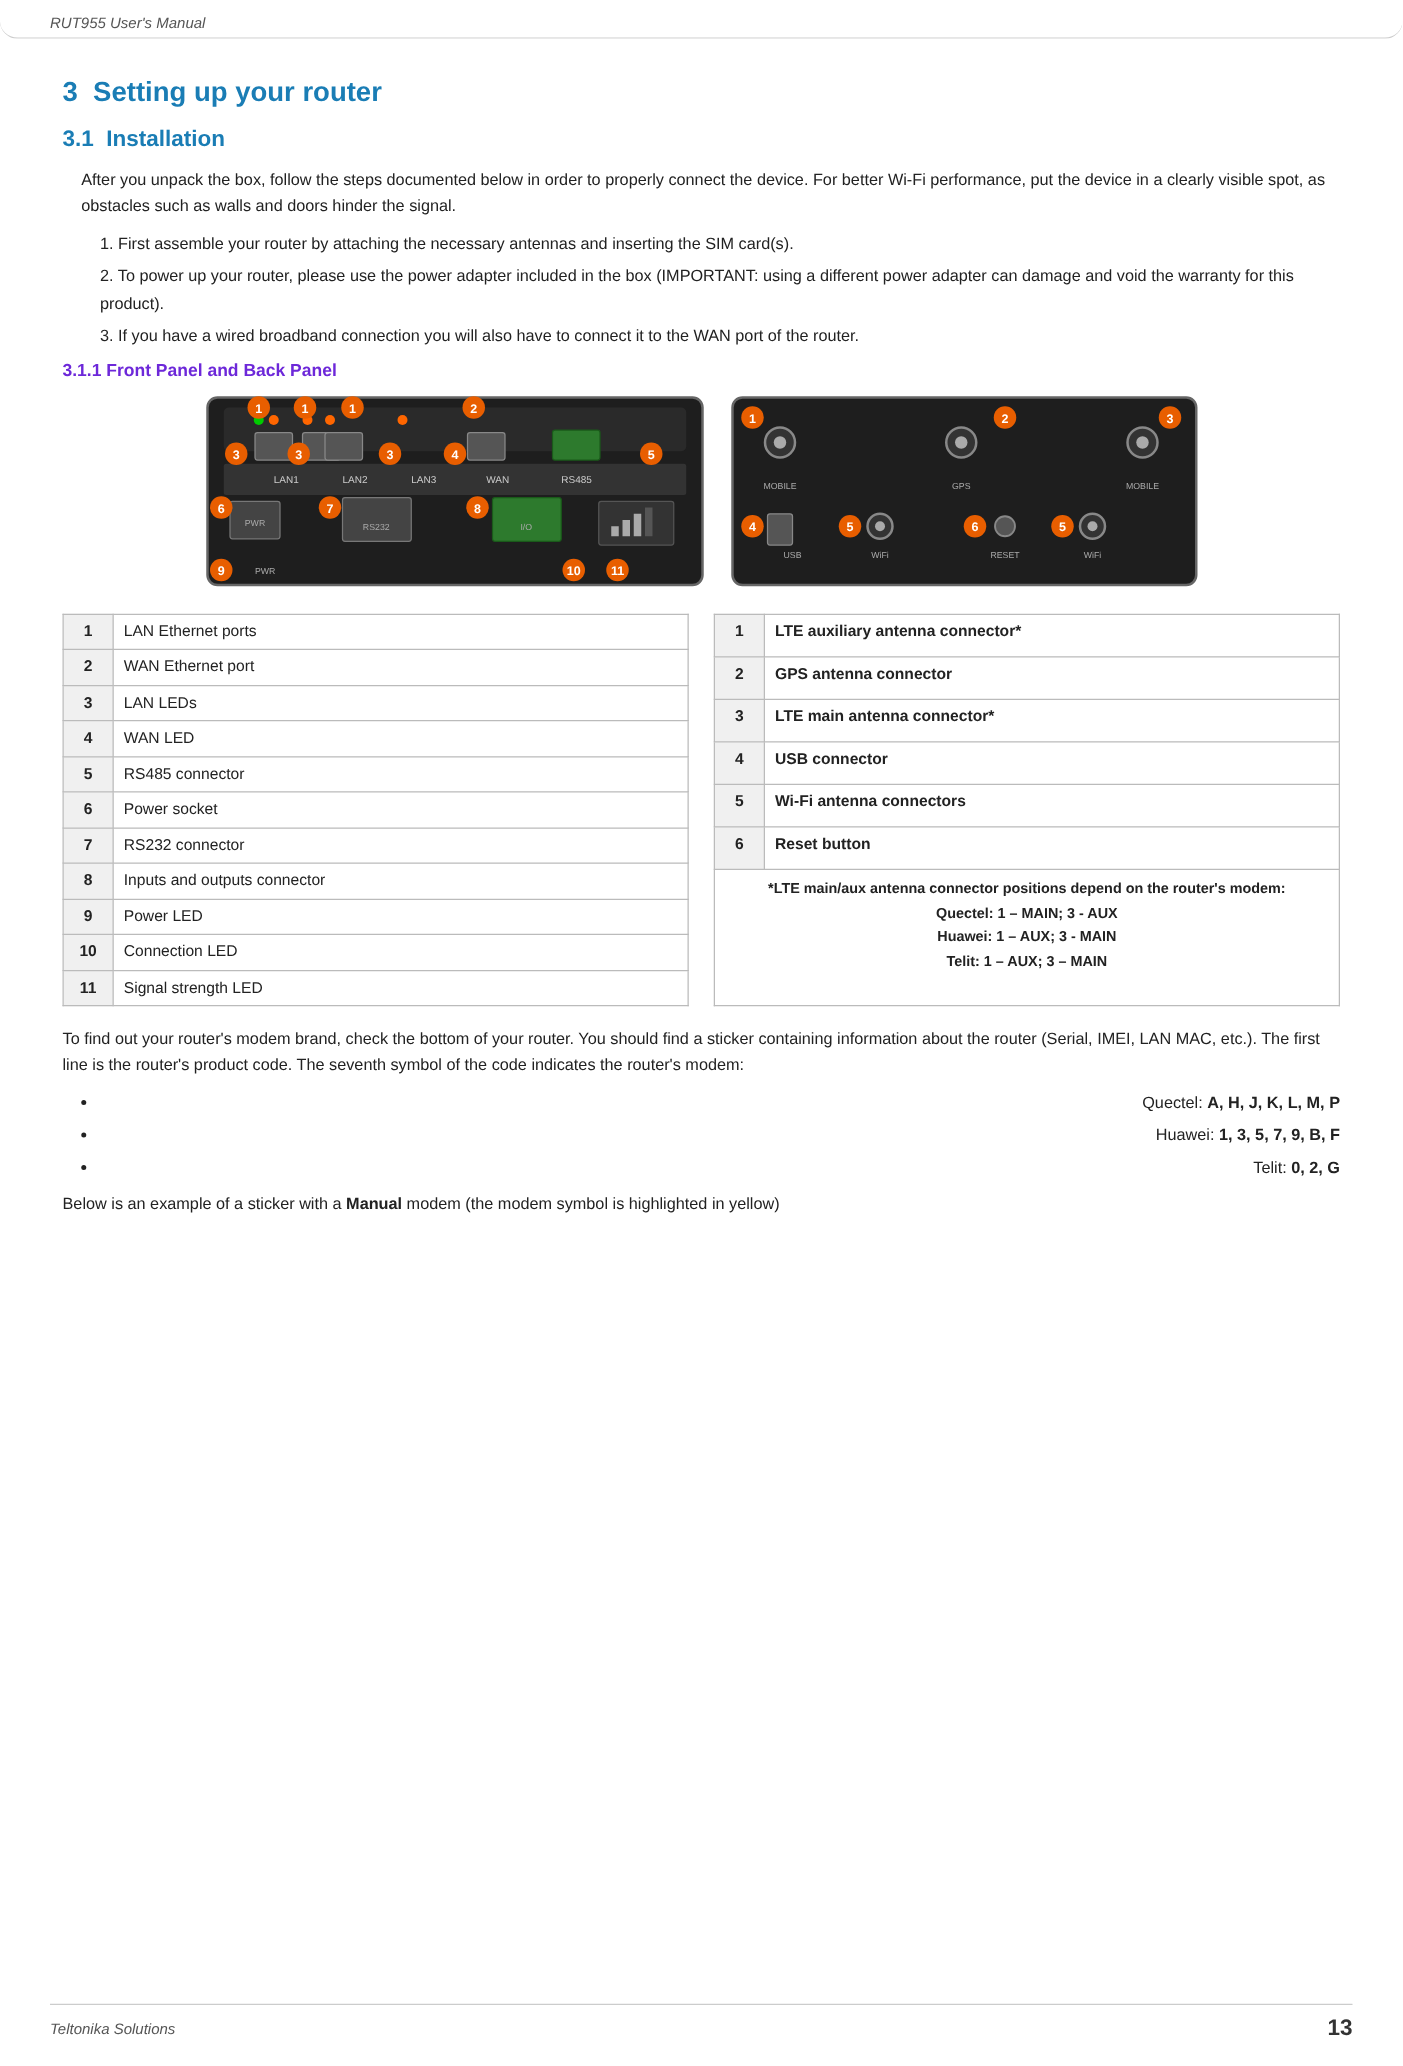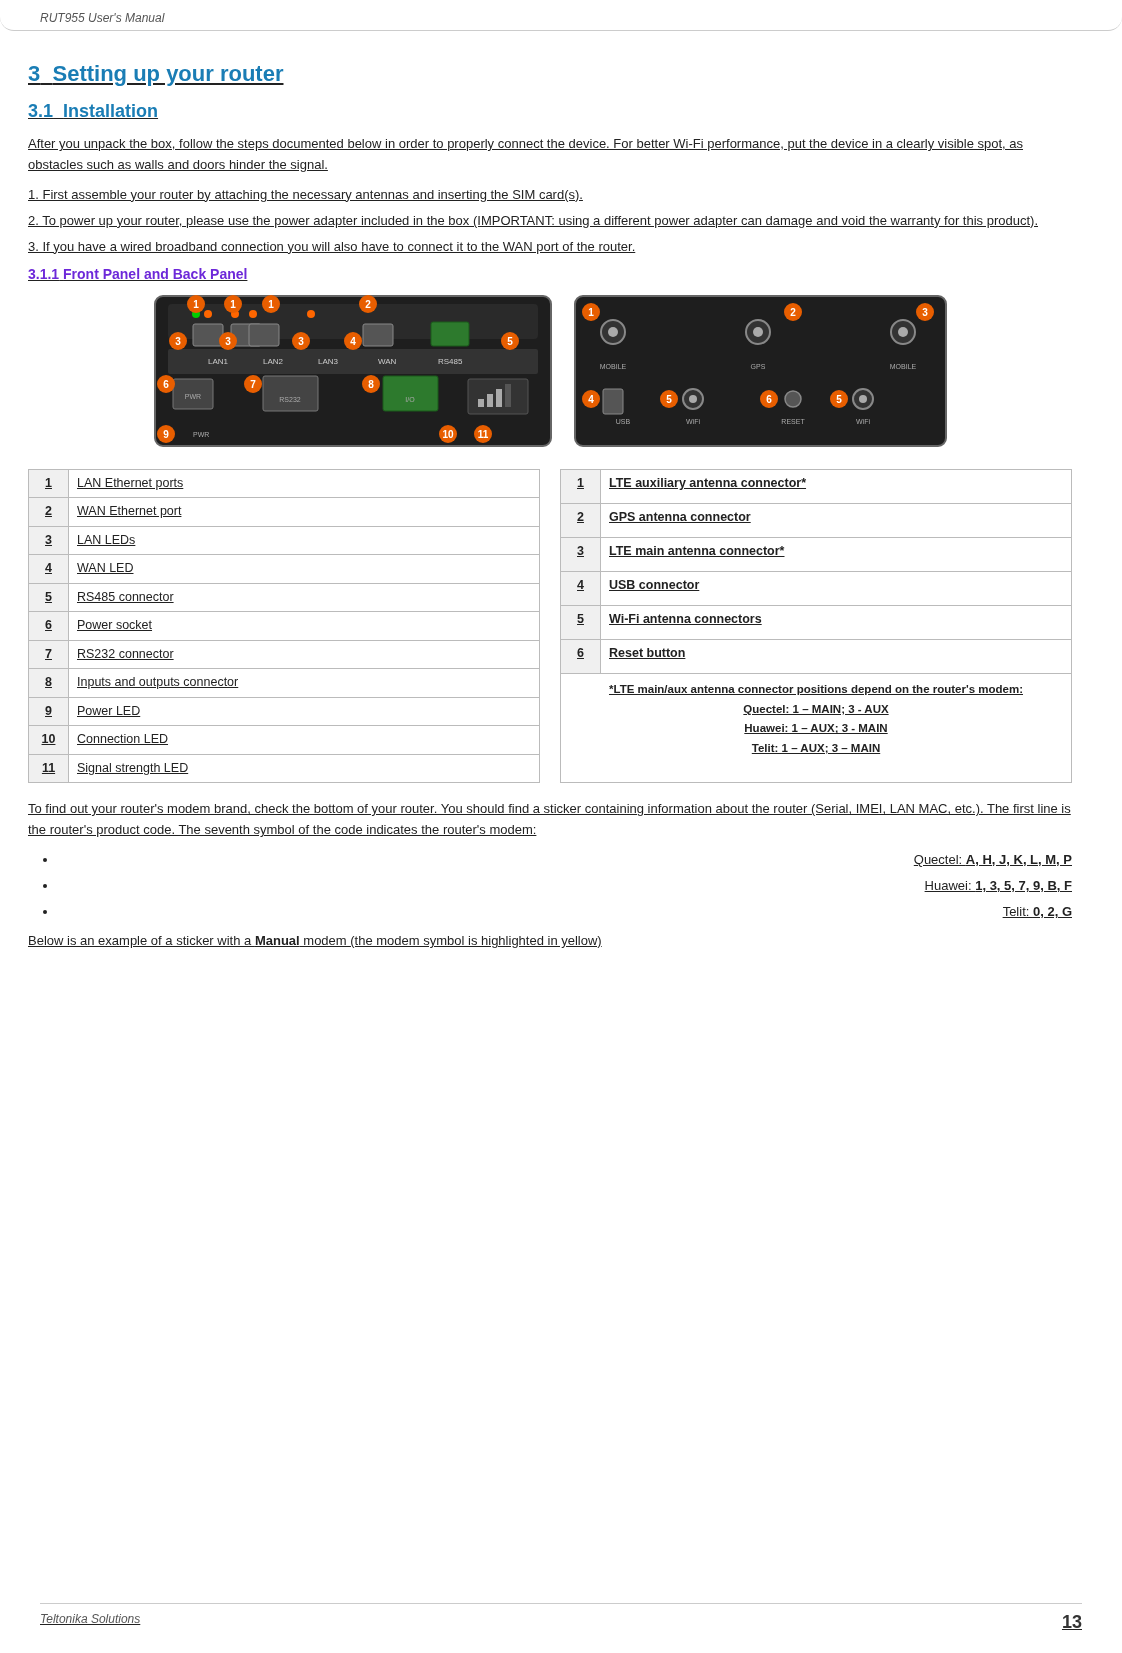--- a/index.html
+++ b/index.html
@@ -22,37 +22,36 @@
       color: #555;
       font-style: italic;
     }
     .page-footer {
       position: absolute;
       bottom: 20px;
       left: 40px;
       right: 40px;
       display: flex;
       justify-content: space-between;
+      align-items: center;
       border-top: 1px solid #ccc;
       padding-top: 8px;
-      text-decoration: underline;
     }
     .page-footer .footer-left {
       font-size: 12px;
       color: #555;
       font-style: italic;
     }
     .page-footer .footer-right {
       font-size: 18px;
       font-weight: bold;
       color: #333;
     }
     .content {
-      padding: 20px 50px 80px 28px;
-      text-decoration: underline;
+      padding: 20px 50px 80px 50px;
     }
     h2.section-title {
       font-size: 22px;
       color: #1a7db5;
       font-weight: bold;
       margin-bottom: 14px;
       margin-top: 10px;
     }
     h3.subsection-title {
       font-size: 18px;
@@ -62,22 +61,24 @@
     }
     h4.subsubsection-title {
       font-size: 14px;
       color: #6d28d9;
       font-weight: bold;
       margin-bottom: 12px;
     }
     .intro-text {
       margin-bottom: 8px;
       line-height: 1.6;
+      margin-left: 15px;
     }
     .intro-list {
+      margin-left: 30px;
       margin-bottom: 8px;
       line-height: 1.7;
     }
     .intro-list li {
       list-style: none;
       margin-bottom: 4px;
     }
     .panels-container {
       display: flex;
       gap: 20px;

